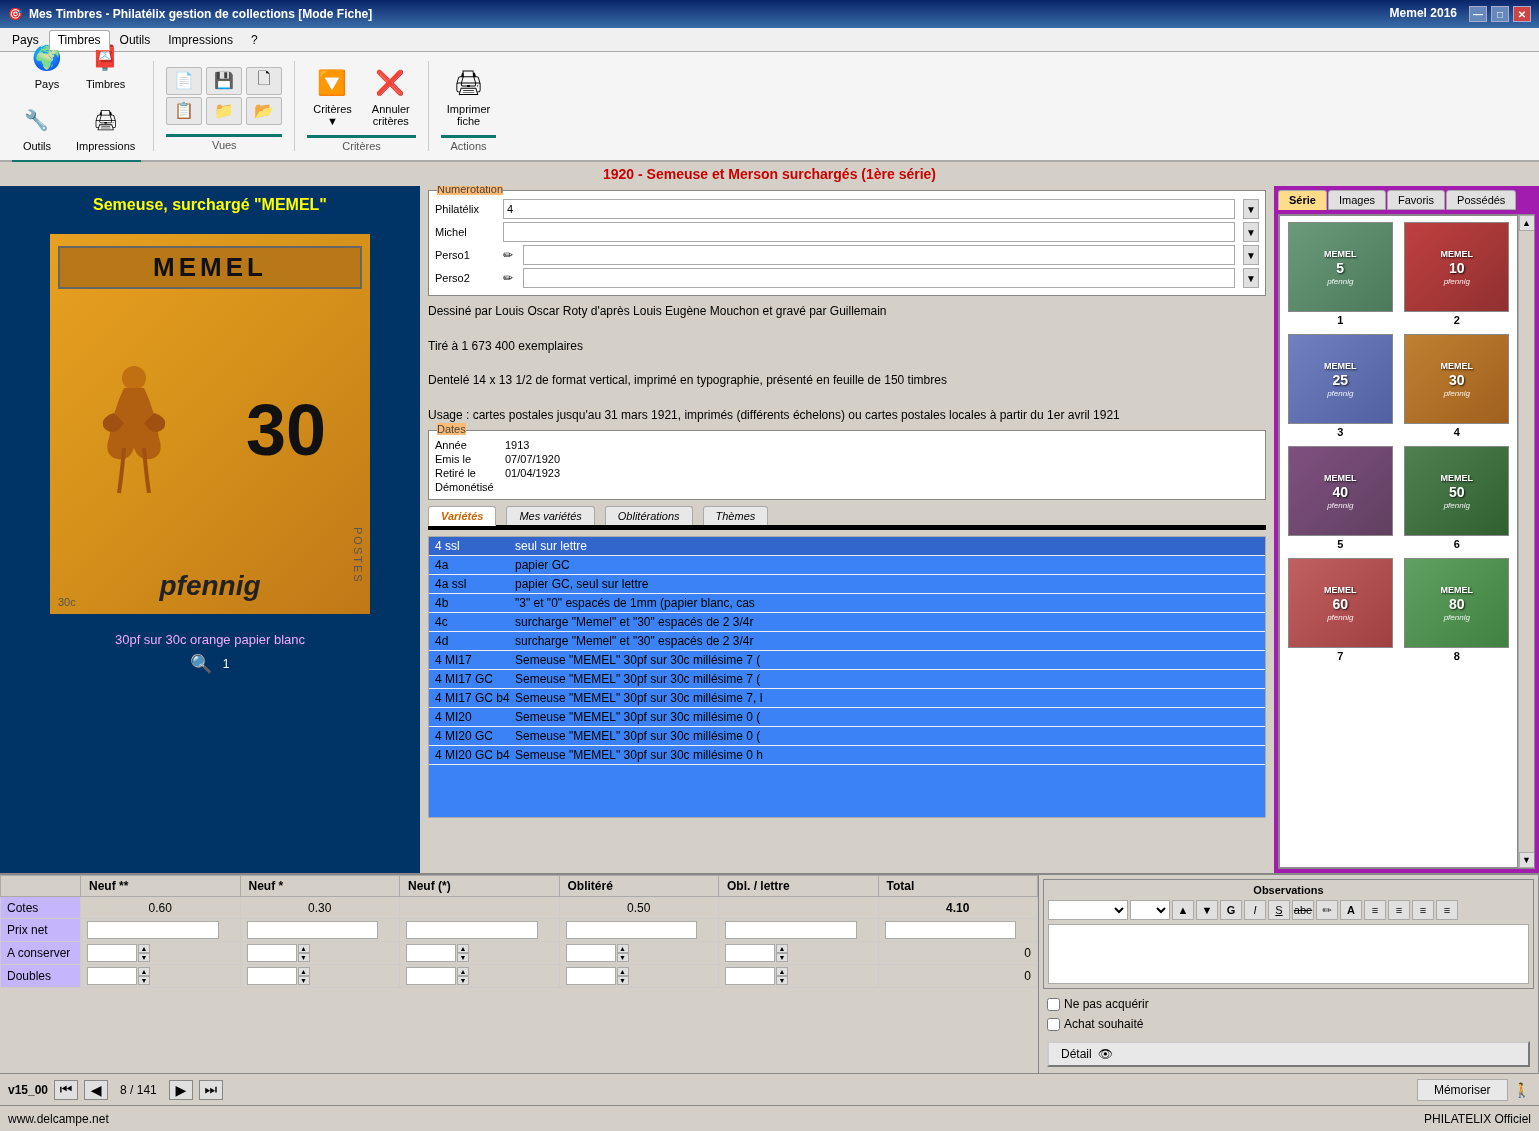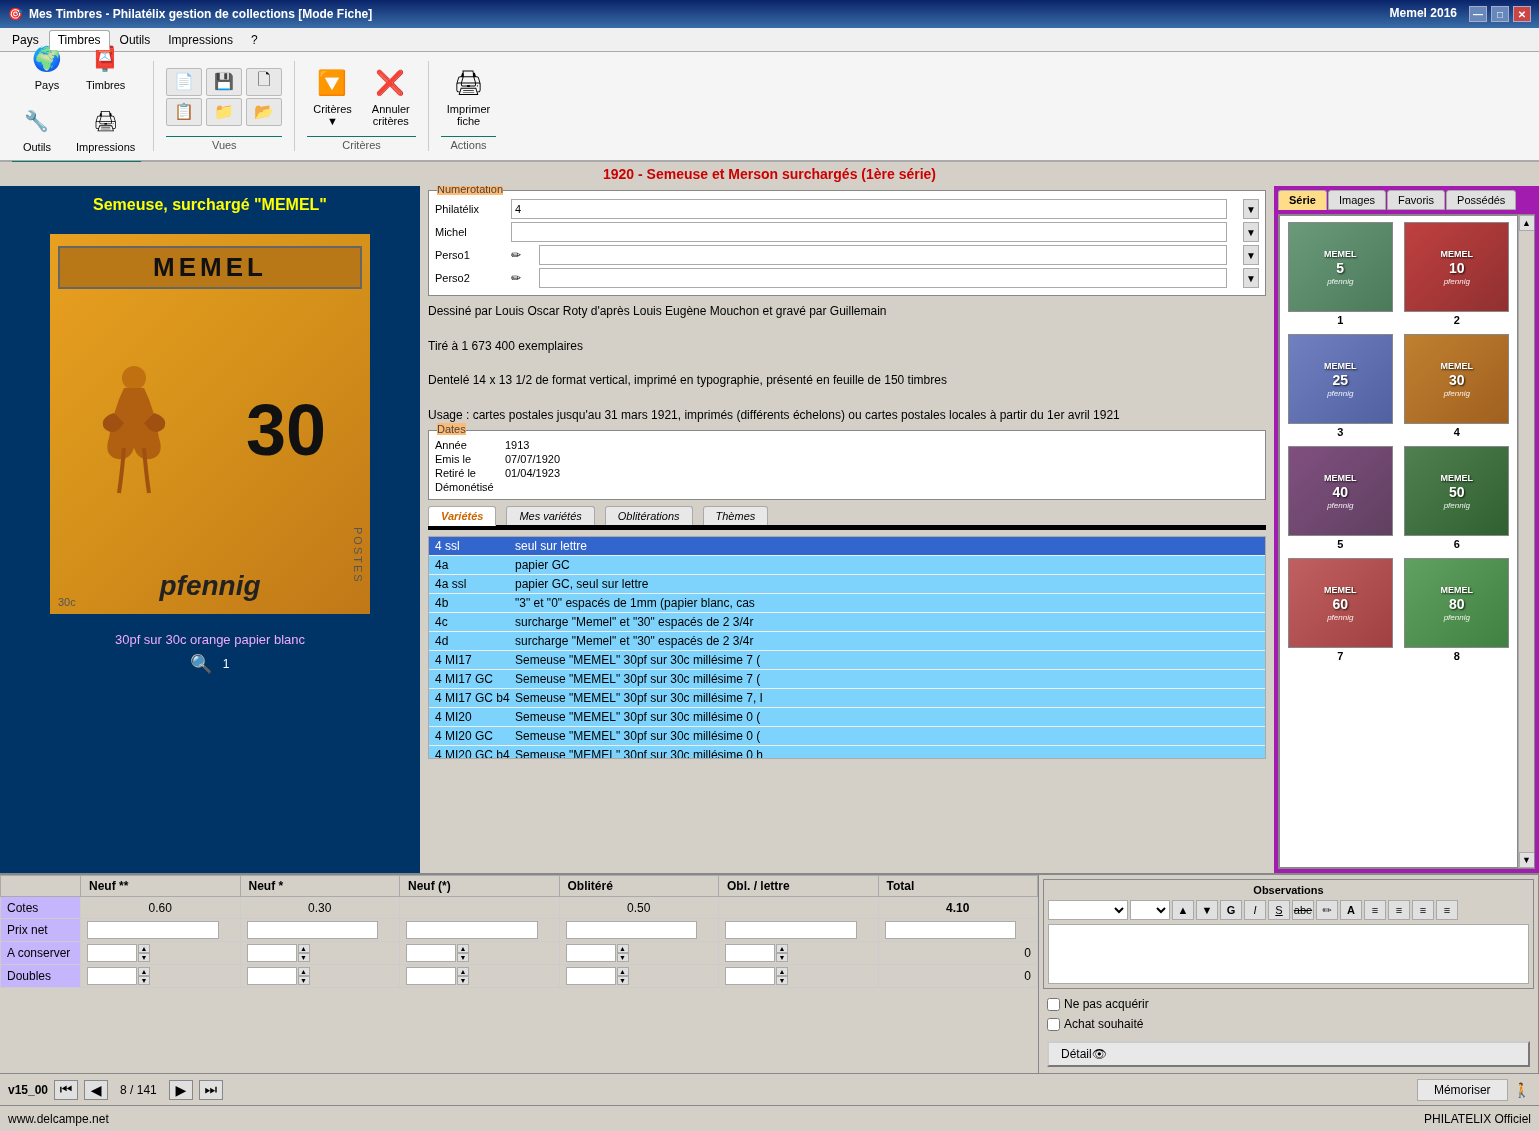--- a/index.html
+++ b/index.html
@@ -69,21 +69,21 @@
       border-right: 1px solid #ccc;
       padding: 0 12px 0 4px;
       height: 90px;
       justify-content: center;
     }
     .toolbar-group:last-child { border-right: none; }
     .toolbar-group-label {
       font-size: 11px;
       color: #555;
       text-align: center;
-      border-top: 1px solid #0f766e;
+      border-top: 3px solid #0f766e;
       padding-top: 2px;
       width: 100%;
       margin-top: auto;
     }
     .toolbar-btn {
       display: flex;
       flex-direction: column;
       align-items: center;
       gap: 2px;
       cursor: pointer;
@@ -150,21 +150,21 @@
     .series-title {
       color: #cc0000;
       font-size: 14px;
       font-weight: bold;
       text-align: center;
     }
     .field-row {
       display: flex;
       align-items: center;
       margin-bottom: 3px;
-      gap: 16px;
+      gap: 8px;
     }
     .field-label { width: 60px; font-size: 11px; }
     .field-input {
       flex: 1;
       height: 20px;
       border: 1px solid #aaa;
       padding: 0 3px;
       font-size: 11px;
       background: white;
     }
@@ -207,22 +207,22 @@
       background: #fff;
       border-bottom: 1px solid #fff;
       margin-bottom: -1px;
       z-index: 1;
       color: #cc6600;
       font-weight: bold;
     }
 
     .varieties-list {
       border: 1px solid #aaa;
-      background: #7dd3fc;
-      height: 223px;
+      background: #3b82f6;
+      height: 282px;
       overflow-y: auto;
     }
     .variety-row {
       display: flex;
       padding: 2px 6px;
       border-bottom: 1px solid #eee;
       cursor: pointer;
       font-size: 11px;
     }
     .variety-row.selected { background: #3366cc; color: white; }
@@ -392,20 +392,21 @@
       font-size: 11px;
     }
     .detail-btn {
       padding: 4px 12px;
       background: #e8e8e8;
       border: 2px outset #ccc;
       cursor: pointer;
       font-size: 12px;
       display: flex;
       align-items: center;
+      gap: 6px;
       margin-top: 4px;
       text-align: right;
     }
 
     
     .s1 { background: linear-gradient(135deg, #6a9a7a 0%, #4a7a5a 100%); }
     .s2 { background: linear-gradient(135deg, #c04040 0%, #903030 100%); }
     .s3 { background: linear-gradient(135deg, #7080c0 0%, #5060a0 100%); }
     .s4 { background: linear-gradient(135deg, #c08030 0%, #a06020 100%); }
     .s5 { background: linear-gradient(135deg, #805080 0%, #604060 100%); }

